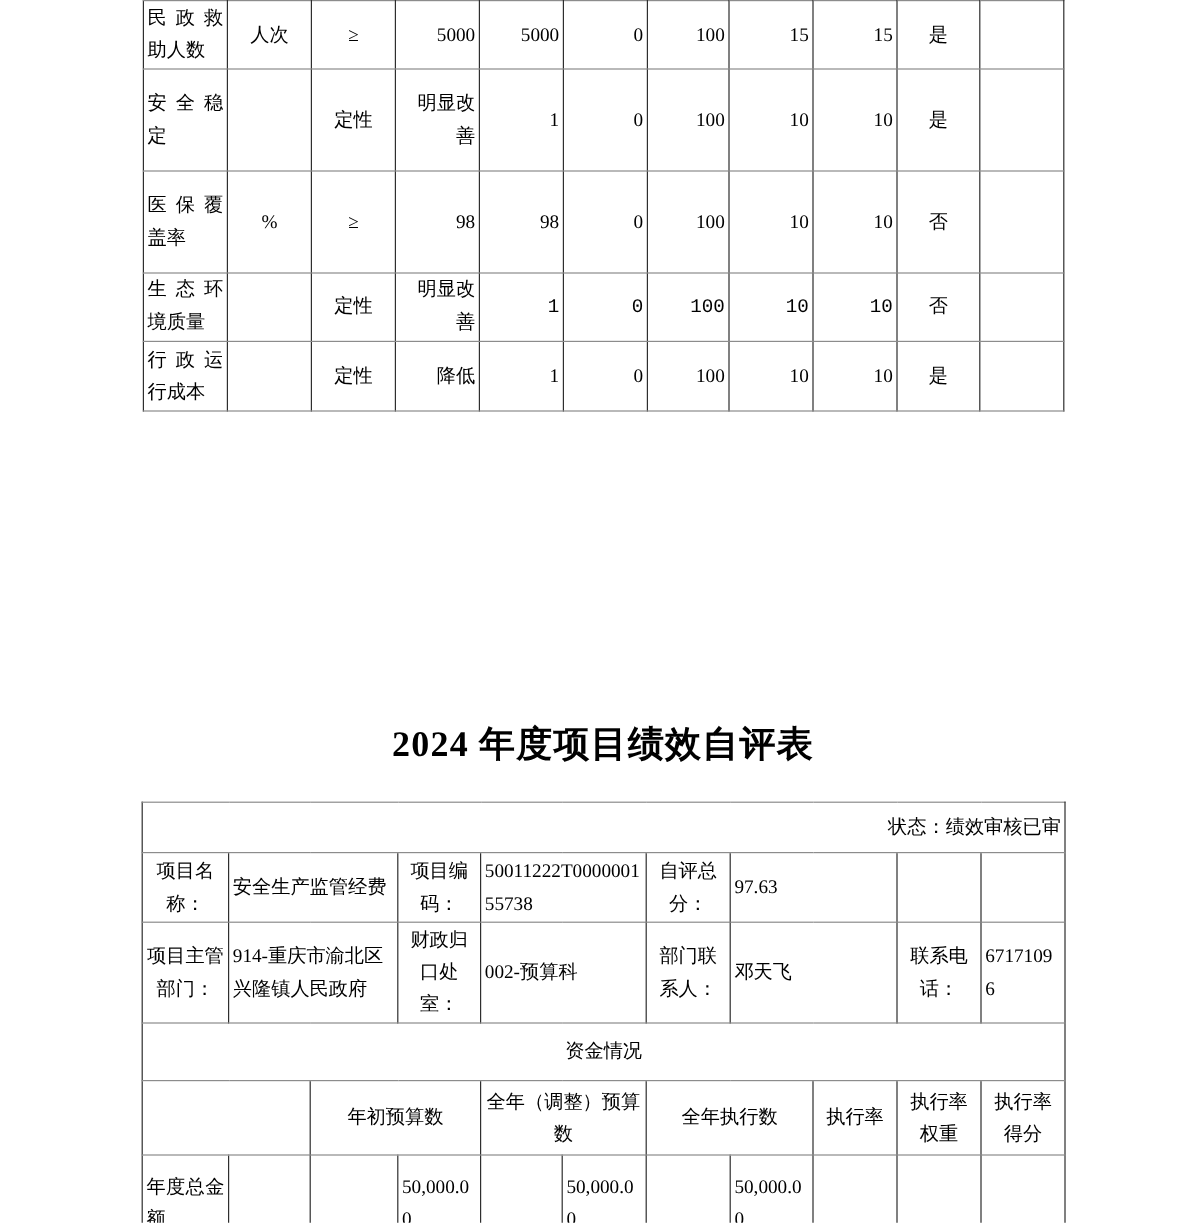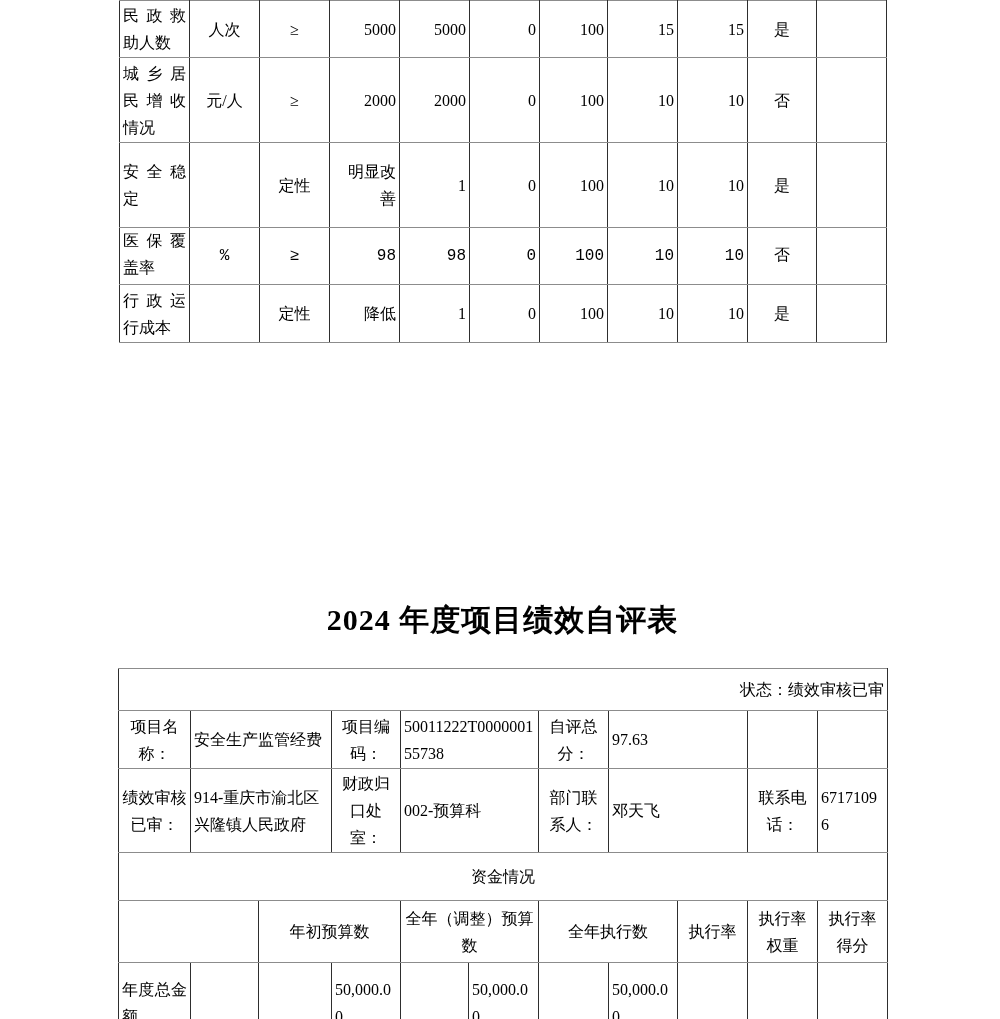--- a/index.html
+++ b/index.html
@@ -103,51 +103,51 @@
       <td class="t-right">5000</td>
       <td class="t-right">5000</td>
       <td class="t-right">0</td>
       <td class="t-right">100</td>
       <td class="t-right">15</td>
       <td class="t-right">15</td>
       <td class="t-left">是</td>
       <td class="t-left"></td>
     </tr>
     <tr>
-      <td class="t-name">城乡居民增收情况</td>
-      <td class="t-left">元/人</td>
-      <td class="t-left">≥</td>
-      <td class="t-right">2000</td>
-      <td class="t-right">2000</td>
-      <td class="t-right">0</td>
-      <td class="t-right">100</td>
-      <td class="t-right">10</td>
-      <td class="t-right">10</td>
-      <td class="t-left">否</td>
-      <td class="t-left"></td>
-    </tr>
-    <tr>
       <td class="t-name">安全稳定</td>
       <td class="t-left"></td>
       <td class="t-left">定性</td>
       <td class="t-right">明显改善</td>
       <td class="t-right">1</td>
       <td class="t-right">0</td>
       <td class="t-right">100</td>
       <td class="t-right">10</td>
       <td class="t-right">10</td>
       <td class="t-left">是</td>
       <td class="t-left"></td>
     </tr>
     <tr>
       <td class="t-name">医保覆盖率</td>
       <td class="t-left">%</td>
       <td class="t-left">≥</td>
       <td class="t-right">98</td>
       <td class="t-right">98</td>
+      <td class="t-right">0</td>
+      <td class="t-right">100</td>
+      <td class="t-right">10</td>
+      <td class="t-right">10</td>
+      <td class="t-left">否</td>
+      <td class="t-left"></td>
+    </tr>
+    <tr>
+      <td class="t-name">生态环境质量</td>
+      <td class="t-left"></td>
+      <td class="t-left">定性</td>
+      <td class="t-right">明显改善</td>
+      <td class="t-right">1</td>
       <td class="t-right">0</td>
       <td class="t-right">100</td>
       <td class="t-right">10</td>
       <td class="t-right">10</td>
       <td class="t-left">否</td>
       <td class="t-left"></td>
     </tr>
     <tr>
       <td class="t-name">行政运行成本</td>
       <td class="t-left"></td>
@@ -188,21 +188,21 @@
       <td class="lbl">项目名称：</td>
       <td colspan="2" class="val">安全生产监管经费</td>
       <td class="lbl">项目编码：</td>
       <td colspan="2" class="val">50011222T000000155738</td>
       <td class="lbl">自评总分：</td>
       <td colspan="2" class="val">97.63</td>
       <td class="val"></td>
       <td class="val"></td>
     </tr>
     <tr>
-      <td class="lbl">绩效审核已审：</td>
+      <td class="lbl">项目主管部门：</td>
       <td colspan="2" class="val">914-重庆市渝北区兴隆镇人民政府</td>
       <td class="lbl">财政归口处室：</td>
       <td colspan="2" class="val">002-预算科</td>
       <td class="lbl">部门联系人：</td>
       <td colspan="2" class="val">邓天飞</td>
       <td class="lbl">联系电话：</td>
       <td class="val">67171096</td>
     </tr>
     <tr>
       <td colspan="11" class="section-cell">资金情况</td>

